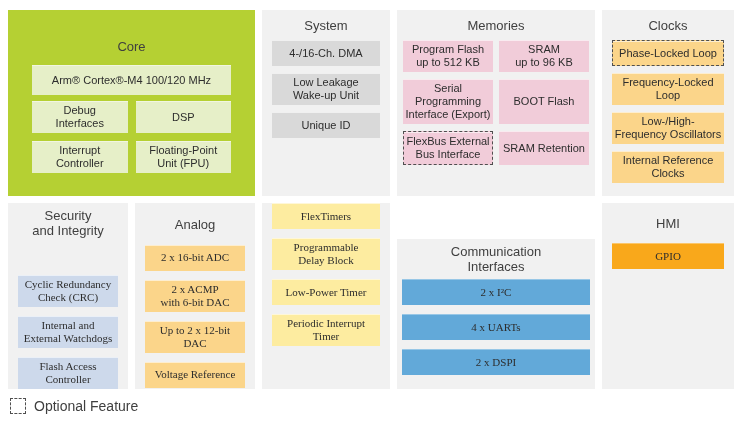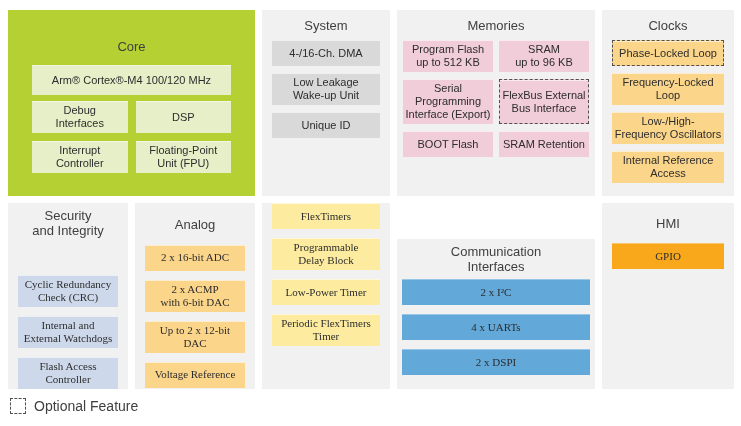--- a/index.html
+++ b/index.html
@@ -90,37 +90,37 @@
 
   <section class="panel" style="grid-column:4;grid-row:1;">
     <div class="panel-title">Memories</div>
     <div class="items-grid">
       <div class="item pink">Program Flash
 up to 512 KB</div>
       <div class="item pink">SRAM
 up to 96 KB</div>
       <div class="item pink">Serial Programming
 Interface (Export)</div>
+      <div class="item pink">BOOT Flash</div>
       <div class="item pink optional">FlexBus External
 Bus Interface</div>
-      <div class="item pink">BOOT Flash</div>
       <div class="item pink">SRAM Retention</div>
     </div>
   </section>
 
   <section class="panel" style="grid-column:5;grid-row:1;">
     <div class="panel-title">Clocks</div>
     <div class="items">
       <div class="item peach optional">Phase-Locked Loop</div>
       <div class="item peach">Frequency-Locked
 Loop</div>
       <div class="item peach">Low-/High-
 Frequency Oscillators</div>
       <div class="item peach">Internal Reference
-Access</div>
+Clocks</div>
     </div>
   </section>
 
   <section class="panel row2" style="grid-column:1;grid-row:2;justify-content:space-between;">
     <div class="panel-title">Security
 and Integrity</div>
     <div class="items">
       <div class="item bluegray">Cyclic Redundancy
 Check (CRC)</div>
       <div class="item bluegray">Internal and
@@ -140,21 +140,21 @@
       <div class="item peach">Voltage Reference</div>
     </div>
   </section>
 
   <section class="panel row2" style="grid-column:3;grid-row:2;">
     <div class="items">
       <div class="item yellow">FlexTimers</div>
       <div class="item yellow">Programmable
 Delay Block</div>
       <div class="item yellow">Low-Power Timer</div>
-      <div class="item yellow">Periodic FlexTimers
+      <div class="item yellow">Periodic Interrupt
 Timer</div>
     </div>
   </section>
 
   <section class="panel row2" style="grid-column:4;grid-row:2;margin-top:36px;">
     <div class="panel-title">Communication
 Interfaces</div>
     <div class="items items-wide">
       <div class="item blue">2 x I²C</div>
       <div class="item blue">4 x UARTs</div>

